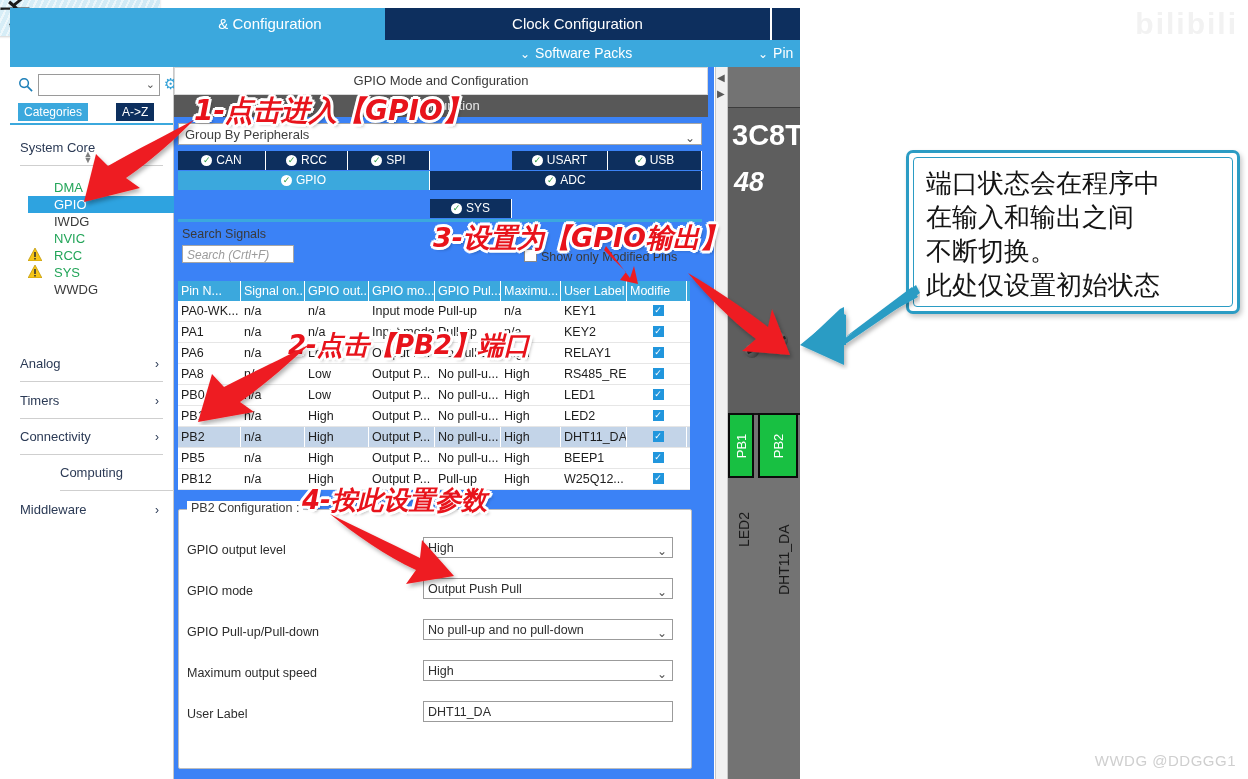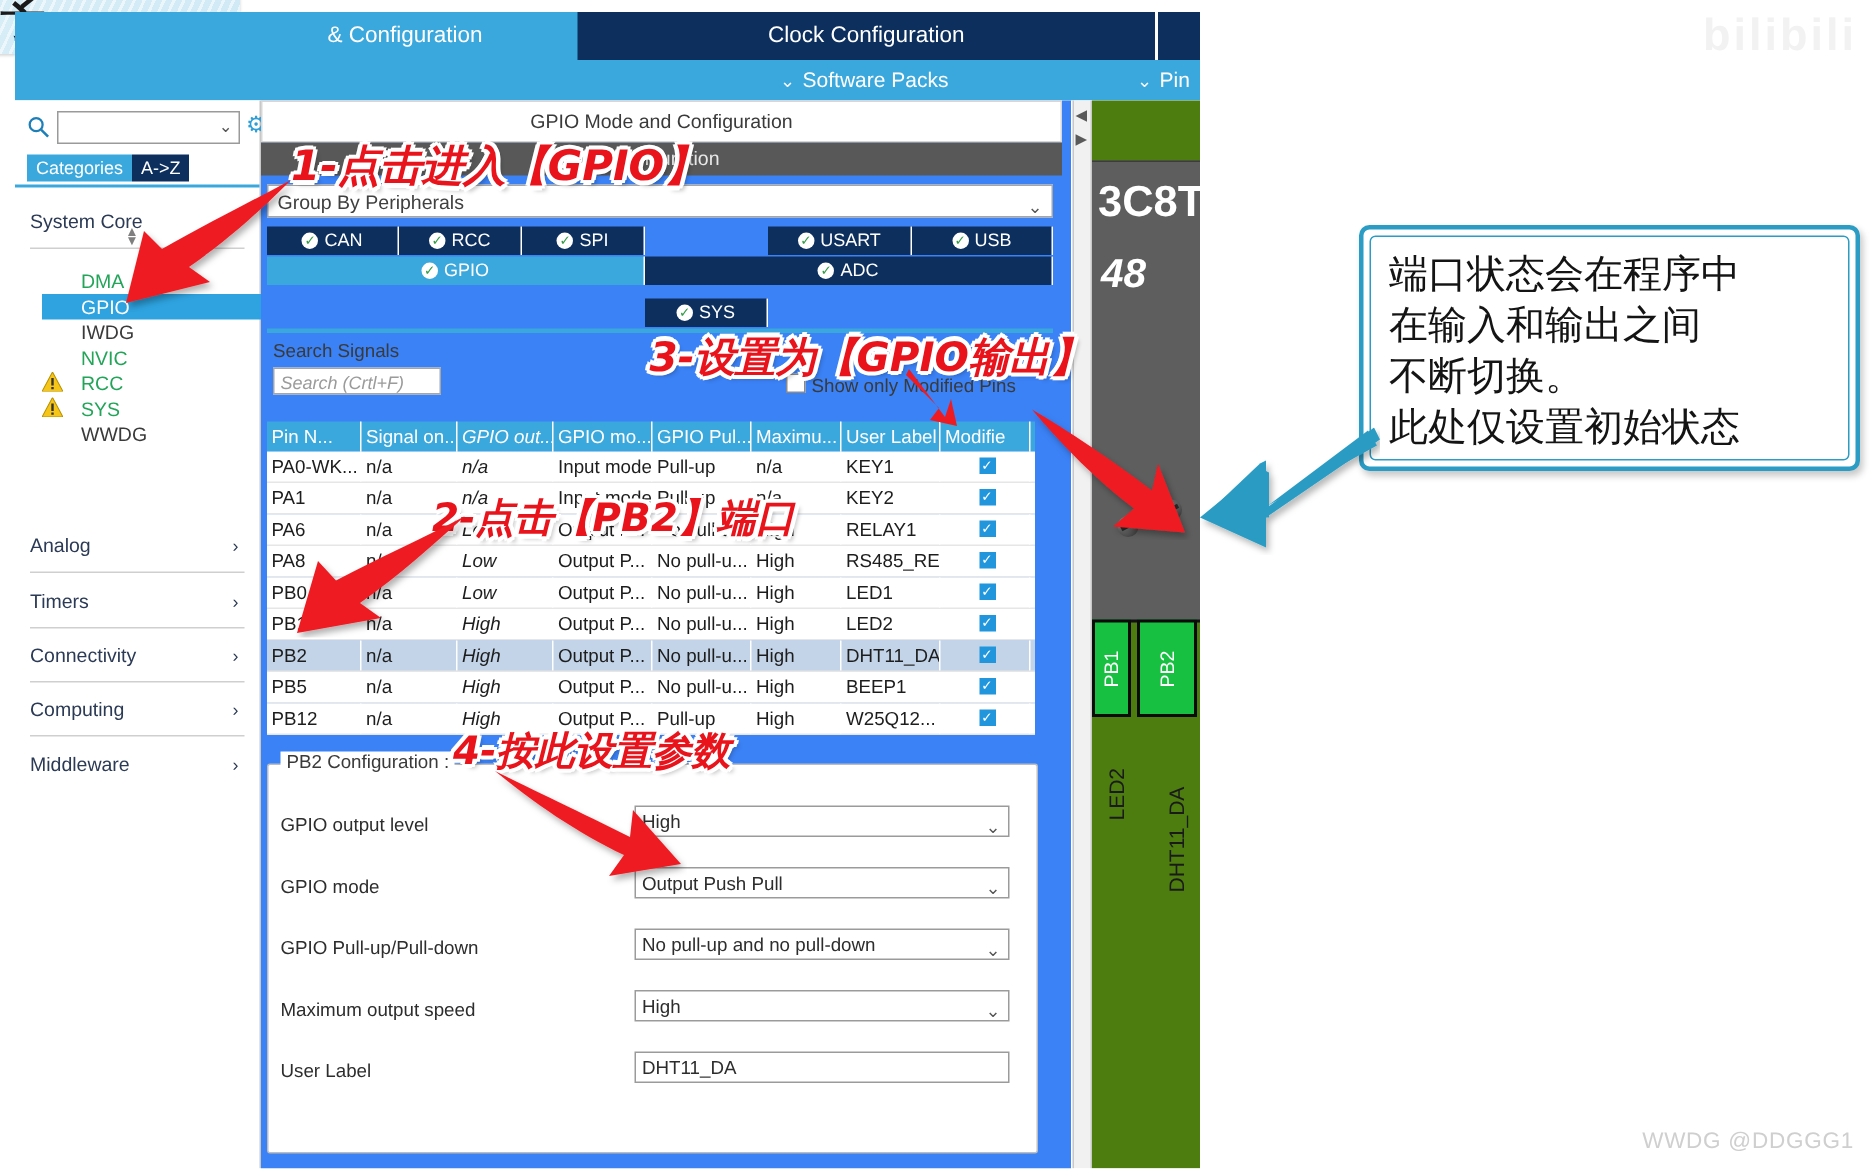--- a/index.html
+++ b/index.html
@@ -88,21 +88,21 @@
     border:1px solid #9a9a9a;background:#fff;
   }
   .searchbox .chev{position:absolute;right:4px;top:3px;font-size:11px;color:#555;}
   .gear{position:absolute;left:150px;top:4px;width:16px;height:16px;color:#2f9fd6;font-size:15px;line-height:16px;}
 
   .catrow{position:absolute;left:8px;top:36px;height:18px;}
   .catbtn{
     display:inline-block;height:18px;line-height:18px;padding:0 6px;
     font-size:12px;color:#ffffff;background:#3ba8dd;vertical-align:top;
   }
-  .catbtn.az{background:#0d2f5e;}
+  .catbtn.az{background:#0d2f5e;margin-left:28px;}
   .catunder{position:absolute;left:0;top:56px;width:163px;height:2px;background:#3ba8dd;}
 
   .section{
     position:absolute;left:10px;width:143px;height:34px;
     border-bottom:1px solid #cfcfcf;
     font-size:13px;color:#2b3a55;line-height:34px;
   }
   .section .chev{position:absolute;right:4px;top:0;color:#2b3a55;font-size:12px;}
 
   .spin{position:absolute;left:72px;top:84px;width:12px;height:12px;color:#7f7f7f;font-size:9px;text-align:center;line-height:6px;}
@@ -169,21 +169,21 @@
     color:#ffffff;font-size:12.5px;line-height:20px;
     border-right:1px solid #ffffff;
   }
   .ptcell{
     font-size:12.5px;line-height:20px;color:#1d1d1d;
     padding-left:3px;box-sizing:border-box;overflow:hidden;white-space:nowrap;
     border-right:1px solid #ffffff;
   }
   .ptbody .ptrow{border-bottom:1px solid #e6e6e6;background:#ffffff;}
   .ptbody .ptrow.sel{background:#c3d4e8;}
-  .c0{width:63px;} .c1{width:64px;} .c2{width:64px;font-style:italic;} .c3{width:66px;}
+  .c0{width:63px;} .c1{width:64px;} .c2{width:64px;} .c3{width:66px;}
   .c4{width:66px;} .c5{width:60px;} .c6{width:66px;} .c7{width:60px;}
   .cbblue{
     display:block;width:11px;height:11px;background:#2196dd;margin:4px auto 0;
     color:#ffffff;font-size:9px;line-height:11px;text-align:center;
   }
 
   
   .cfggroup{
     position:absolute;left:4px;top:442px;width:512px;height:258px;
     border:1px solid #bdbdbd;border-radius:2px;background:#ffffff;
@@ -202,21 +202,21 @@
   .cfgfield .chev{position:absolute;right:5px;top:3px;font-size:12px;color:#555;}
 
   
   .split{
     position:absolute;left:705px;top:0;width:11px;height:712px;background:#f1f1f1;
     border-left:1px solid #c8c8c8;border-right:1px solid #c8c8c8;
   }
   .split .arr{position:absolute;left:1px;font-size:10px;color:#5a5a5a;line-height:10px;}
 
   
-  .chipwrap{position:absolute;left:718px;top:0;width:72px;height:712px;background:#4d7c0f;}
+  .chipwrap{position:absolute;left:718px;top:0;width:72px;height:712px;background:#737373;}
   .chipbody{
     position:absolute;left:0;top:40px;width:82px;height:305px;background:#5e5e5e;
     border-top:1px solid #3c3c3c;border-bottom:2px solid #111;
   }
   .chiptxt{
     position:absolute;left:4px;top:52px;color:#ffffff;font-size:29px;font-weight:bold;
     letter-spacing:0px;white-space:nowrap;
   }
   .chiptxt2{
     position:absolute;left:6px;top:100px;color:#ffffff;font-size:27px;font-weight:bold;
@@ -358,21 +358,21 @@
           <span class="chev">›</span>
         </div>
         <div class="section" style="top:317px;">
           <span>Timers</span>
           <span class="chev">›</span>
         </div>
         <div class="section" style="top:353px;">
           <span>Connectivity</span>
           <span class="chev">›</span>
         </div>
-        <div class="section" style="top:389px;">
+        <div class="section" style="top:389px;margin-left:40px;">
           <span>Computing</span>
           <span class="chev">›</span>
         </div>
         <div class="section" style="top:426px;border-bottom:none;">
           <span>Middleware</span>
           <span class="chev">›</span>
         </div>
       </div>
 
       <div class="rightpanel">

